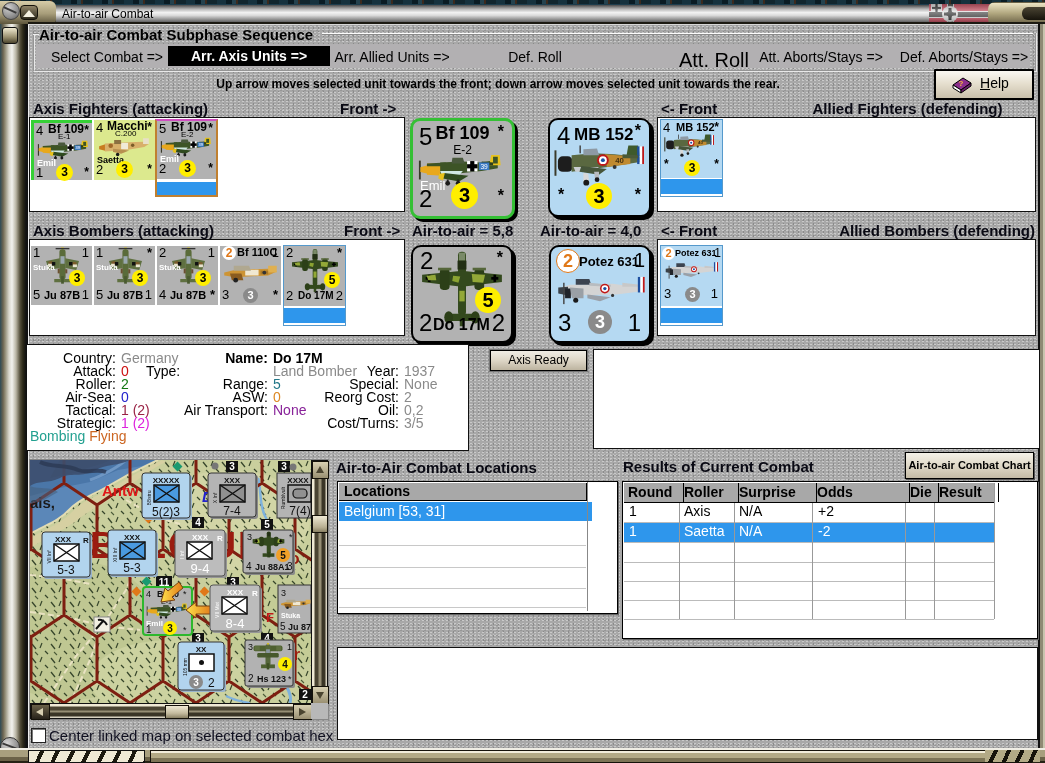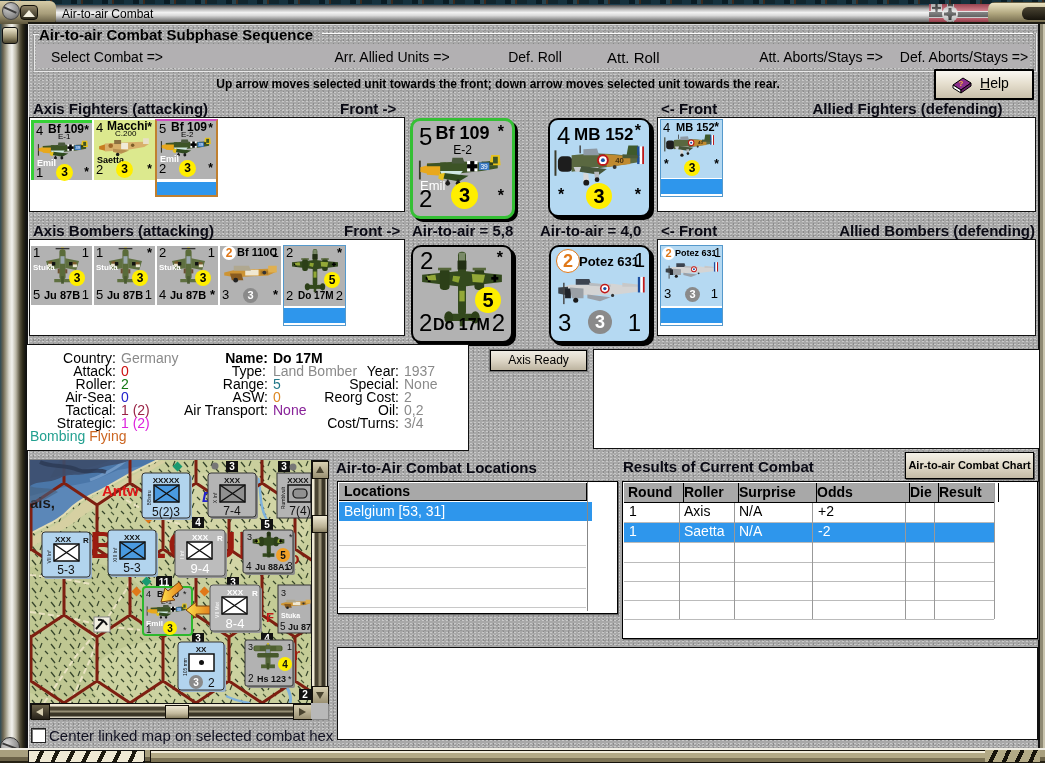--- a/index.html
+++ b/index.html
@@ -81,26 +81,27 @@
 <div class="abs" style="left:33px;top:33px;width:1000px;height:37px;border:2px groove #e8e8e8;border-top:none;"></div>
 <div class="abs" style="left:33px;top:33px;width:6px;height:2px;background:#efefef;box-shadow:0 1px 0 #8a8a8a inset;"></div>
 <div class="abs" style="left:322px;top:33px;width:711px;height:2px;background:linear-gradient(#fdfdfd 0 1px,#8a8a8a 1px);"></div>
 
 <div class="abs" style="left:39px;top:26px;font-size:15px;font-weight:bold;color:#000;">Air-to-air Combat Subphase Sequence</div>
 
 <div class="abs" style="left:36px;top:44px;width:994px;height:24px;background:#b2b0b2;"></div>
 
 <div class="abs" style="left:36px;top:49px;width:142px;text-align:center;font-size:14px;color:#000;">Select Combat =&gt;</div>
 
+<div class="abs" style="left:168px;top:46px;width:162px;height:20px;background:#000;color:#fff;font-size:14px;font-weight:bold;text-align:center;line-height:20px;">Arr. Axis Units =&gt;</div>
 
 <div class="abs" style="left:321px;top:49px;width:142px;text-align:center;font-size:14px;color:#000;">Arr. Allied Units =&gt;</div>
 
 <div class="abs" style="left:464px;top:49px;width:142px;text-align:center;font-size:14px;color:#000;">Def. Roll</div>
 
-<div class="abs" style="left:607px;top:49px;width:142px;text-align:left;font-size:15px;color:#000;">Att. Roll</div>
+<div class="abs" style="left:607px;top:49px;width:142px;text-align:right;font-size:20px;color:#000;">Att. Roll</div>
 
 <div class="abs" style="left:750px;top:49px;width:142px;text-align:center;font-size:14px;color:#000;">Att. Aborts/Stays =&gt;</div>
 
 <div class="abs" style="left:893px;top:49px;width:142px;text-align:center;font-size:14px;color:#000;">Def. Aborts/Stays =&gt;</div>
 
 <div class="abs" style="left:70px;top:77px;width:856px;text-align:center;font-size:12px;font-weight:bold;color:#000;">Up arrow moves selected unit towards the front; down arrow moves selected unit towards the rear.</div>
 
 <div class="abs" style="left:934px;top:69px;width:96px;height:27px;background:linear-gradient(#faf8f2,#e4ddcc 50%,#c9c0ab);border:2px solid #000;border-radius:1px;">
 
 <svg class="abs" style="left:14px;top:4px;" width="24" height="19" viewBox="0 0 24 19">
@@ -523,39 +524,39 @@
 <div class="abs" style="left:0;top:45px;width:90px;text-align:right;">Air-Sea:</div>
 <div class="abs" style="left:95px;top:45px;color:#2222cc;">0</div>
 <div class="abs" style="left:0;top:58px;width:90px;text-align:right;">Tactical:</div>
 <div class="abs" style="left:95px;top:58px;color:#992244;">1 (2)</div>
 <div class="abs" style="left:0;top:71px;width:90px;text-align:right;">Strategic:</div>
 <div class="abs" style="left:95px;top:71px;color:#dd22dd;">1 (2)</div>
 <div class="abs" style="left:4px;top:84px;color:#22a090;">Bombing <span style="color:#cc6622;">Flying</span></div>
 
 <div class="abs" style="left:130px;top:6px;width:112px;text-align:right;font-weight:bold;">Name:</div>
 <div class="abs" style="left:247px;top:6px;font-weight:bold;">Do 17M</div>
-<div class="abs" style="left:128px;top:19px;width:112px;text-align:right;">Type:</div>
+<div class="abs" style="left:120px;top:19px;width:112px;">Type:</div>
 <div class="abs" style="left:247px;top:19px;color:#8a8a8a;">Land Bomber</div>
 <div class="abs" style="left:130px;top:32px;width:112px;text-align:right;">Range:</div>
 <div class="abs" style="left:247px;top:32px;color:#227788;">5</div>
 <div class="abs" style="left:130px;top:45px;width:112px;text-align:right;">ASW:</div>
 <div class="abs" style="left:247px;top:45px;color:#dd8822;">0</div>
 <div class="abs" style="left:130px;top:58px;width:112px;text-align:right;">Air Transport:</div>
 <div class="abs" style="left:247px;top:58px;color:#882299;">None</div>
 
 <div class="abs" style="left:295px;top:19px;width:78px;text-align:right;">Year:</div>
 <div class="abs" style="left:378px;top:19px;color:#8a8a8a;">1937</div>
 <div class="abs" style="left:295px;top:32px;width:78px;text-align:right;">Special:</div>
 <div class="abs" style="left:378px;top:32px;color:#8a8a8a;">None</div>
 <div class="abs" style="left:295px;top:45px;width:78px;text-align:right;">Reorg Cost:</div>
 <div class="abs" style="left:378px;top:45px;color:#8a8a8a;">2</div>
 <div class="abs" style="left:295px;top:58px;width:78px;text-align:right;">Oil:</div>
 <div class="abs" style="left:378px;top:58px;color:#8a8a8a;">0,2</div>
 <div class="abs" style="left:295px;top:71px;width:78px;text-align:right;">Cost/Turns:</div>
-<div class="abs" style="left:378px;top:71px;color:#8a8a8a;">3/4</div>
+<div class="abs" style="left:378px;top:71px;color:#8a8a8a;">3/5</div>
 </div>
 
 <div class="abs" style="left:29px;top:459px;width:300px;height:261px;background:#888;">
 
 <svg class="abs" style="left:1px;top:1px;" width="281" height="243" viewBox="0 0 281 243">
 <defs>
 <pattern id="scrub" width="19" height="14" patternUnits="userSpaceOnUse">
 <line x1="2" y1="2" x2="6" y2="7" stroke="#36452a" stroke-width="1.3"></line>
 <line x1="12" y1="1" x2="10" y2="6" stroke="#36452a" stroke-width="1.2"></line>
 <line x1="15" y1="9" x2="18" y2="12" stroke="#36452a" stroke-width="1.3"></line>

